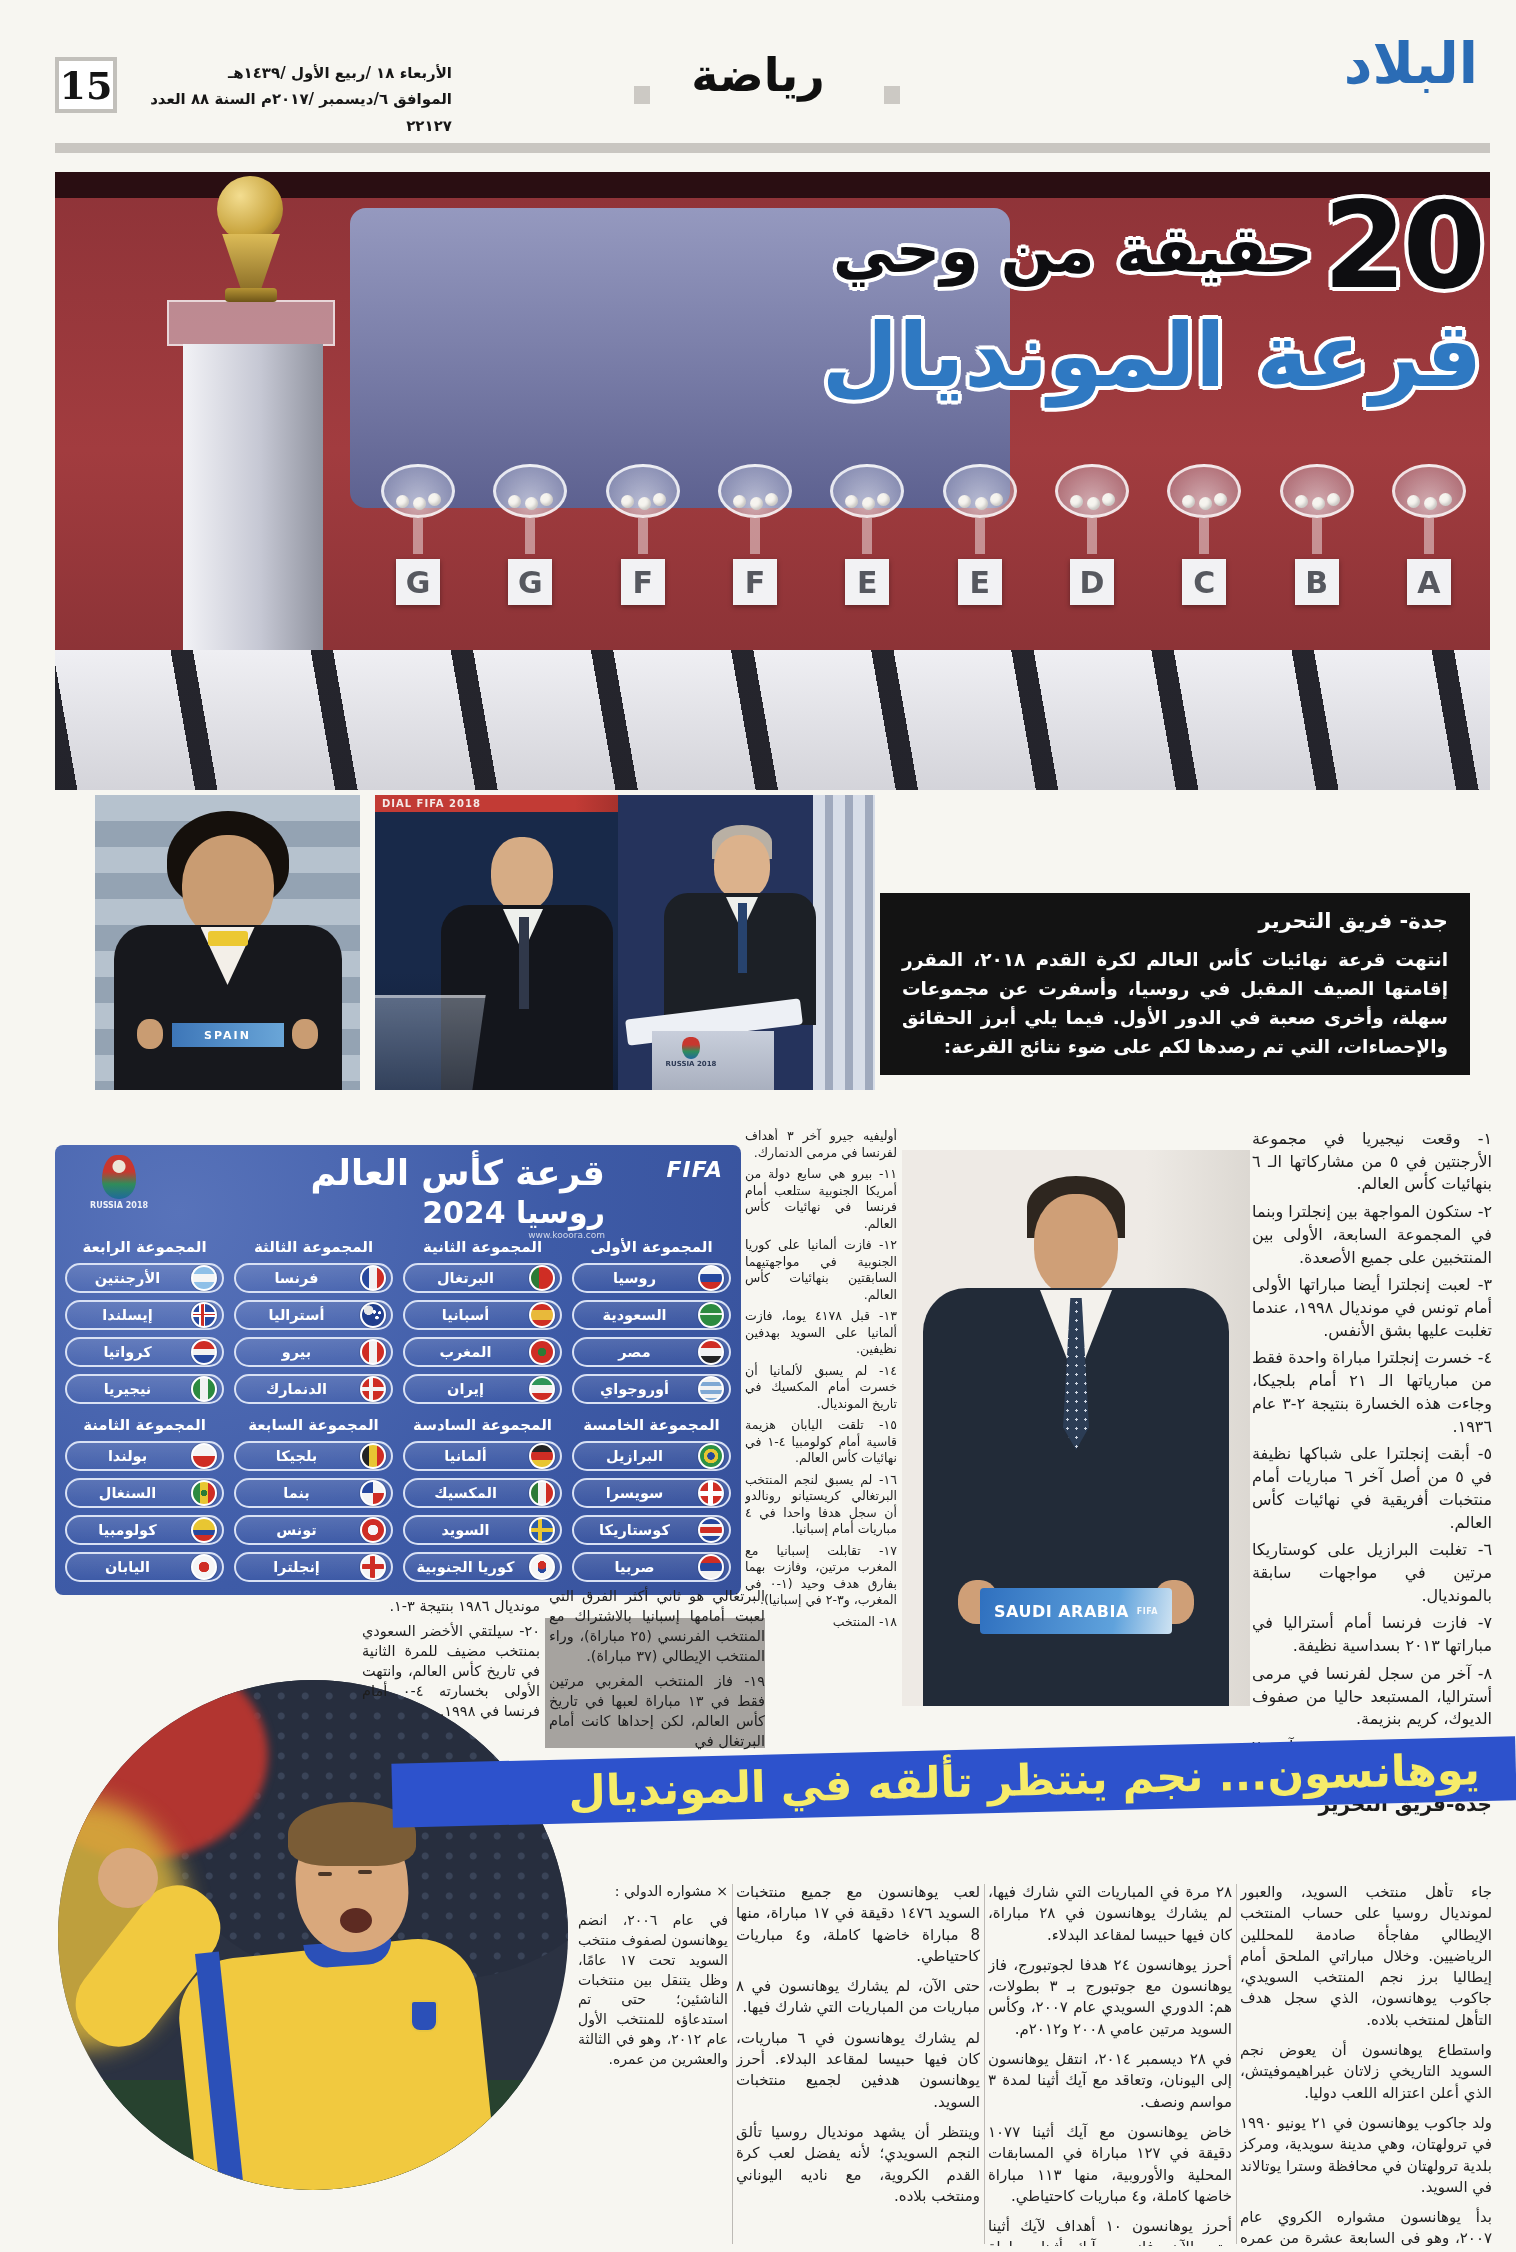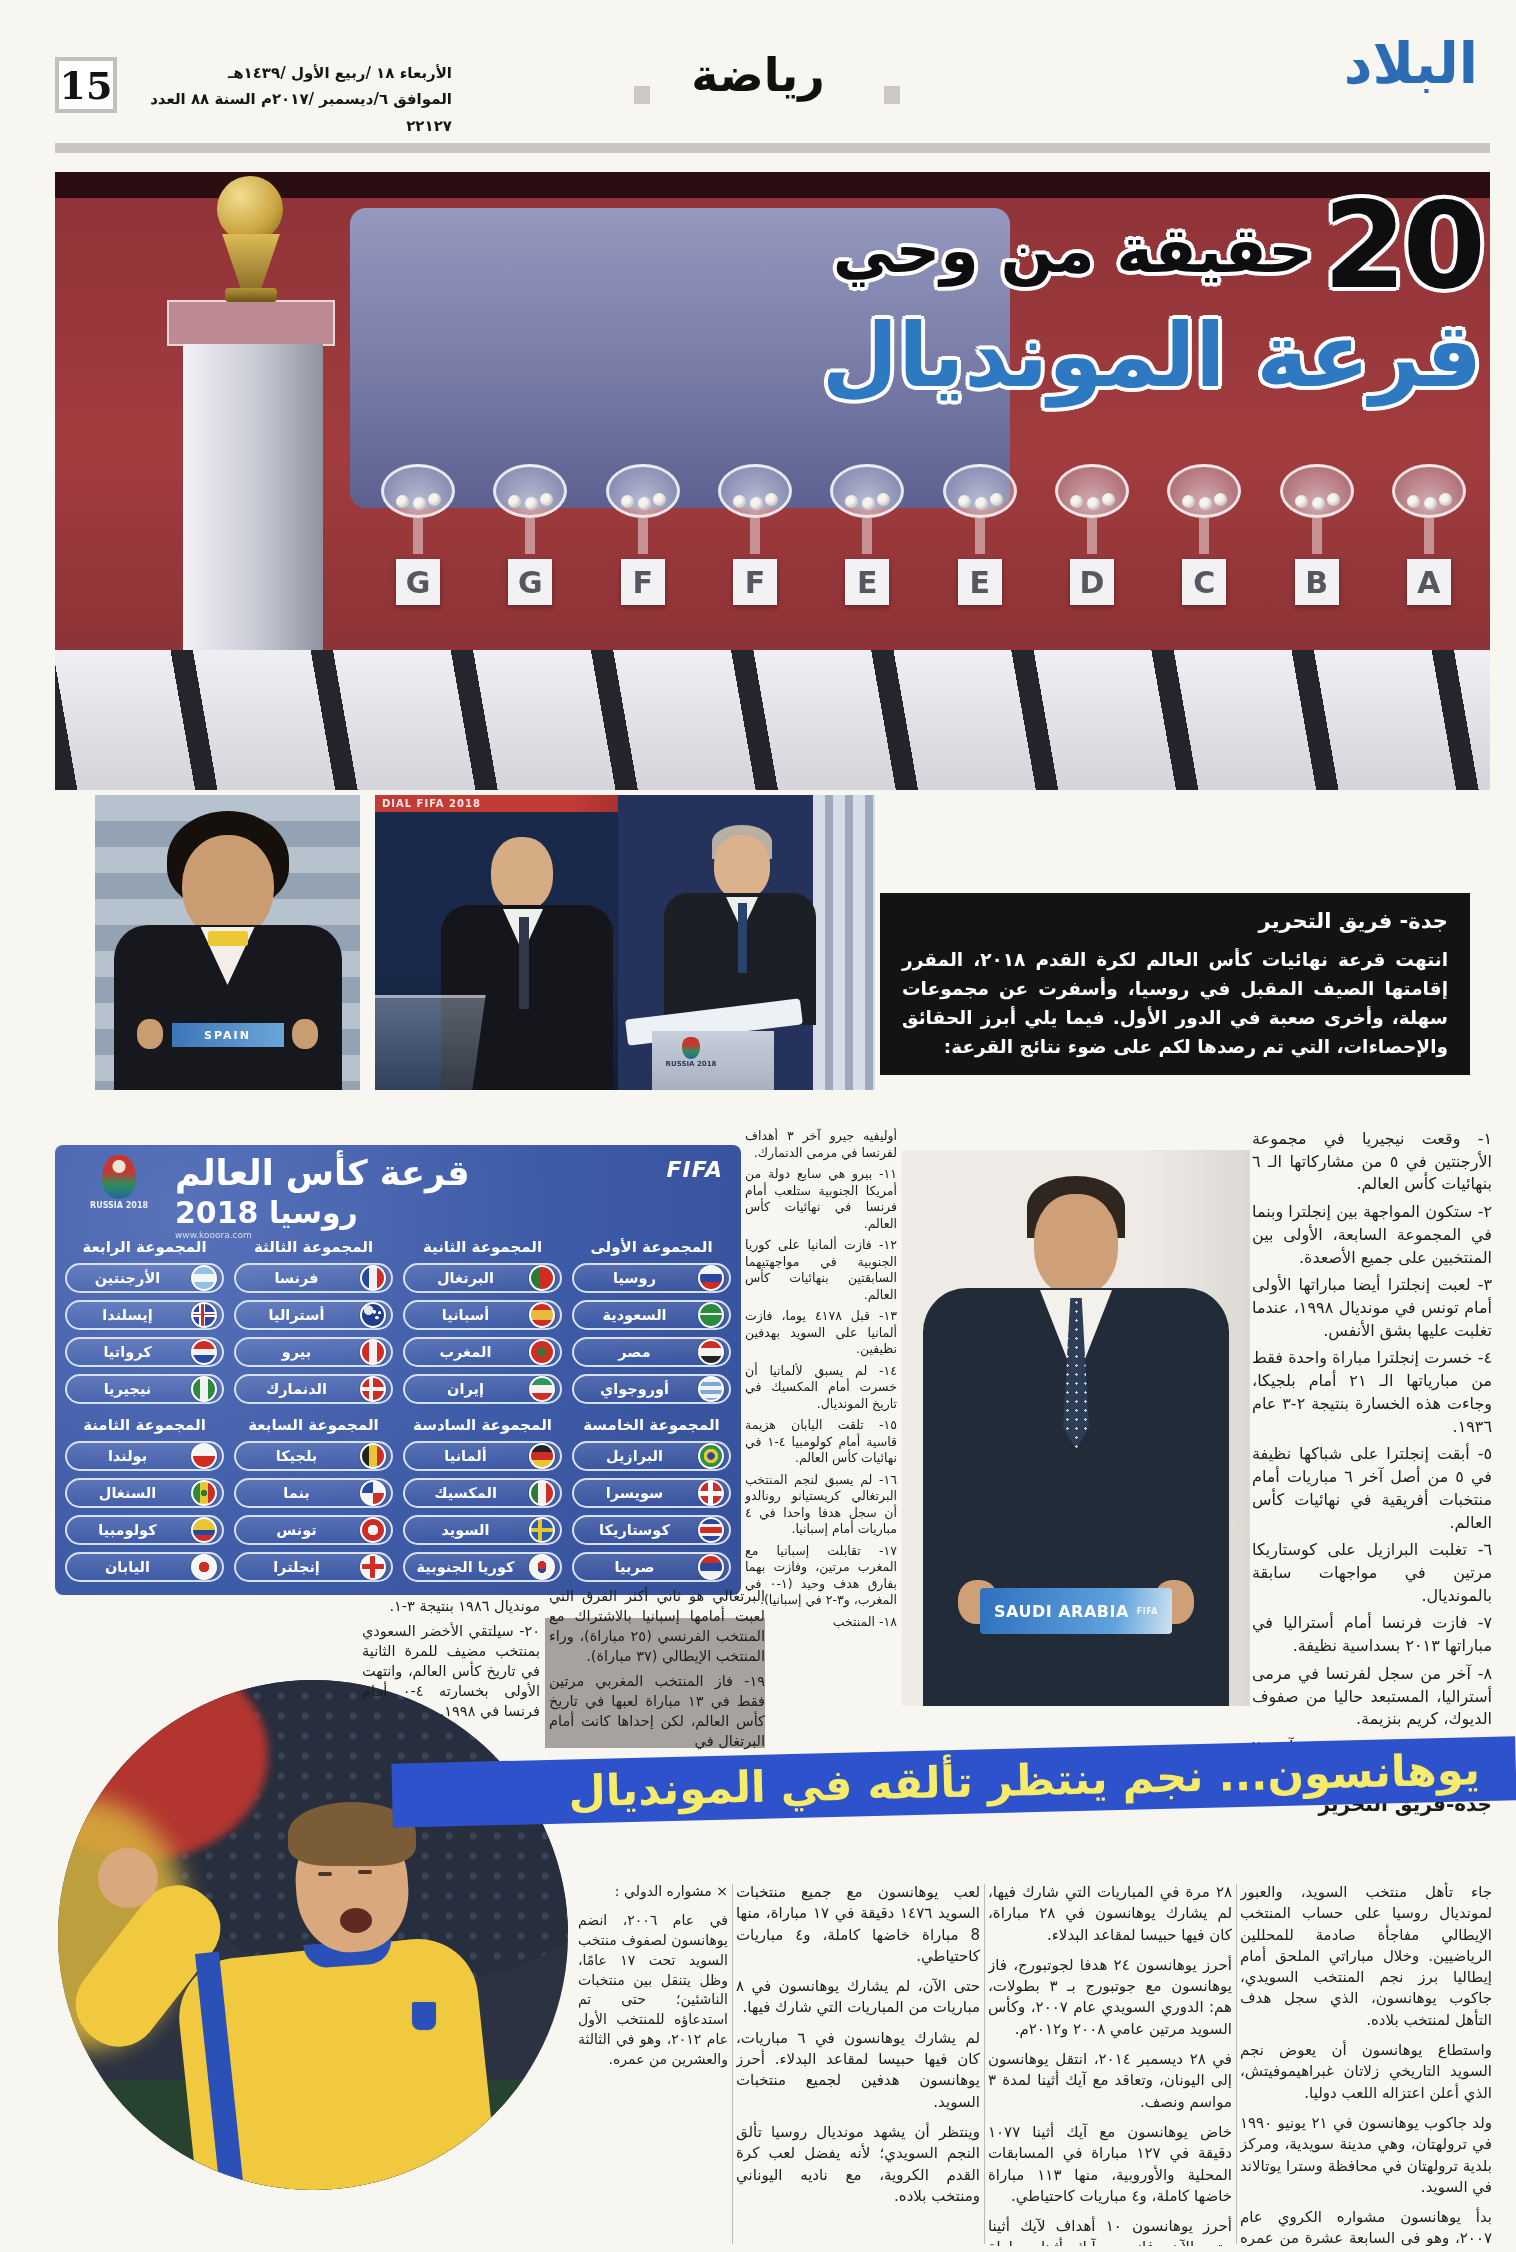--- a/index.html
+++ b/index.html
@@ -120,21 +120,21 @@
   
   .ig{position:absolute;left:55px;top:1145px;width:686px;height:450px;border-radius:8px;overflow:hidden;
       direction:rtl;background:radial-gradient(circle at 18% 15%,#5873ba,#3e5ba7 55%,#37519b 100%);}
   .ig-fifa{position:absolute;right:18px;top:12px;color:#fff;font-size:22px;font-weight:bold;
       font-style:italic;letter-spacing:1px;direction:ltr;}
   .ig-logo{position:absolute;left:26px;top:10px;width:76px;text-align:center;color:#eef1f8;
       font-size:8px;font-weight:bold;direction:ltr;}
   .ig-logo-mark{width:34px;height:44px;margin:0 auto 2px;border-radius:42% 42% 48% 48%/55% 55% 42% 42%;
       background:radial-gradient(circle at 50% 26%,#ece6d8 0 6px,transparent 7px),
                  linear-gradient(180deg,#c8372f 38%,#2f8c5a 66%,#20699c);}
-  .ig-title{position:absolute;left:120px;top:8px;width:430px;text-align:left;color:#fff;}
+  .ig-title{position:absolute;left:120px;top:8px;width:430px;text-align:right;color:#fff;}
   .ig-t1{font-size:35px;font-weight:bold;}
   .ig-t2{font-size:30px;font-weight:bold;margin-top:2px;}
   .ig-site{font-size:9px;opacity:.75;direction:ltr;}
   .ig-sections{position:absolute;left:10px;right:10px;top:88px;}
   .ig-section{display:flex;gap:10px;}
   .group-col{flex:1;min-width:0;}
   .ghead{text-align:center;color:#fff;font-size:15px;font-weight:bold;margin:5px 0 7px;white-space:nowrap;}
   .team{height:30px;border:2px solid #d9e1f4;border-radius:16px;display:flex;align-items:center;
         padding:0 5px;gap:8px;margin-bottom:7px;box-sizing:border-box;
         background:linear-gradient(180deg,rgba(255,255,255,.12),rgba(255,255,255,0));}
@@ -434,21 +434,21 @@
   </div>
 
   <div class="ig">
     <div class="ig-fifa">FIFA</div>
     <div class="ig-logo">
       <div class="ig-logo-mark"></div>
       <span>RUSSIA 2018</span>
     </div>
     <div class="ig-title">
       <div class="ig-t1">قرعة كأس العالم</div>
-      <div class="ig-t2">روسيا 2018</div>
+      <div class="ig-t2">روسيا 2024</div>
       <div class="ig-site">www.kooora.com</div>
     </div>
     <div class="ig-sections">
       <div class="ig-section" id="ig-top">
           <div class="group-col">
             <div class="ghead">المجموعة الأولى</div>
             <div class="team">
               <span class="flag f-rus"></span>
               <span class="tname">روسيا</span>
             </div>

